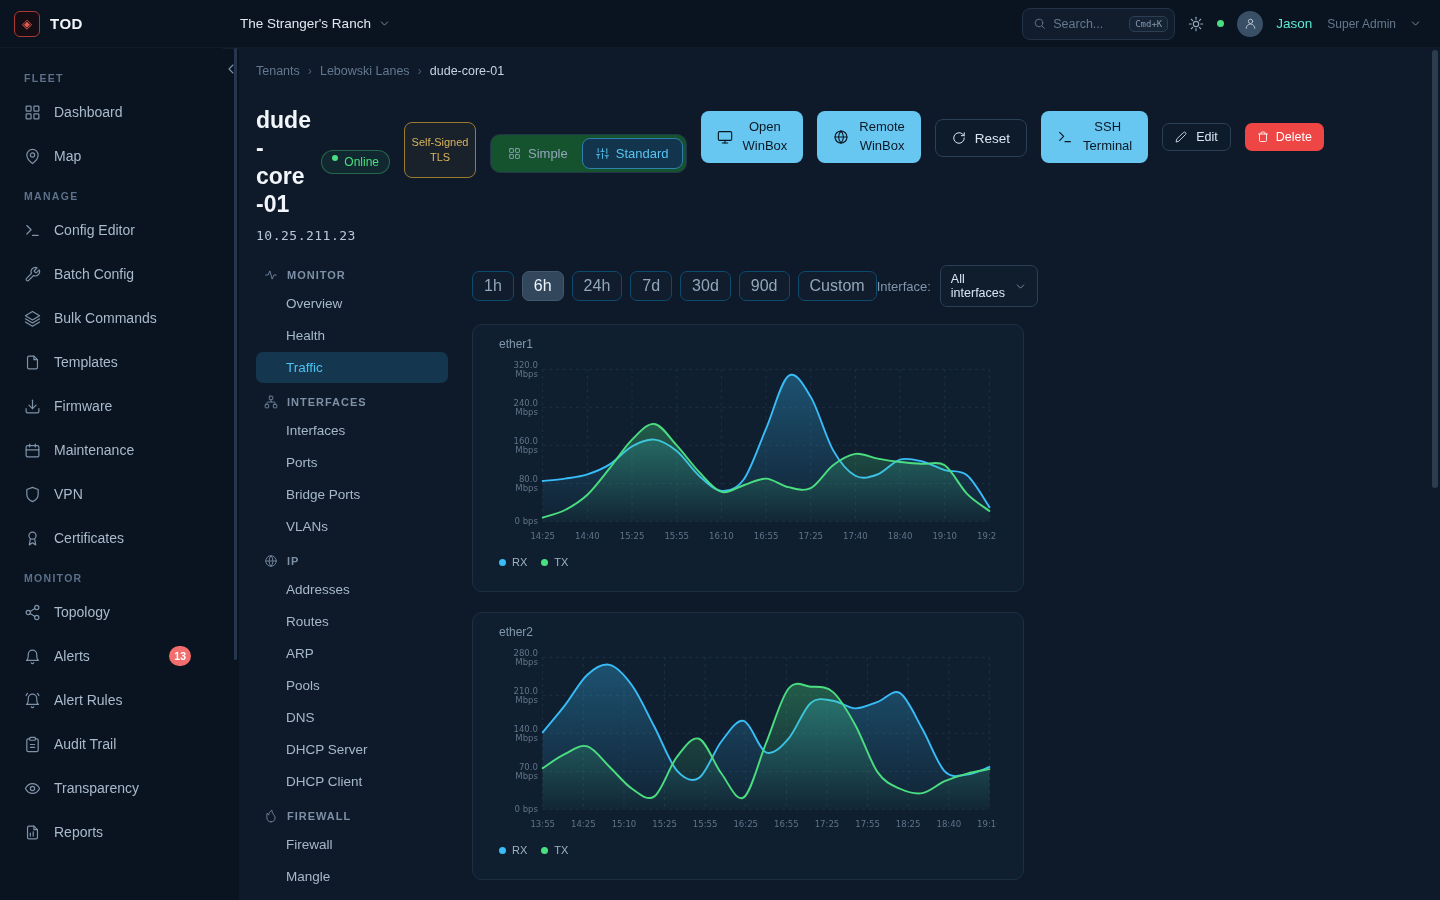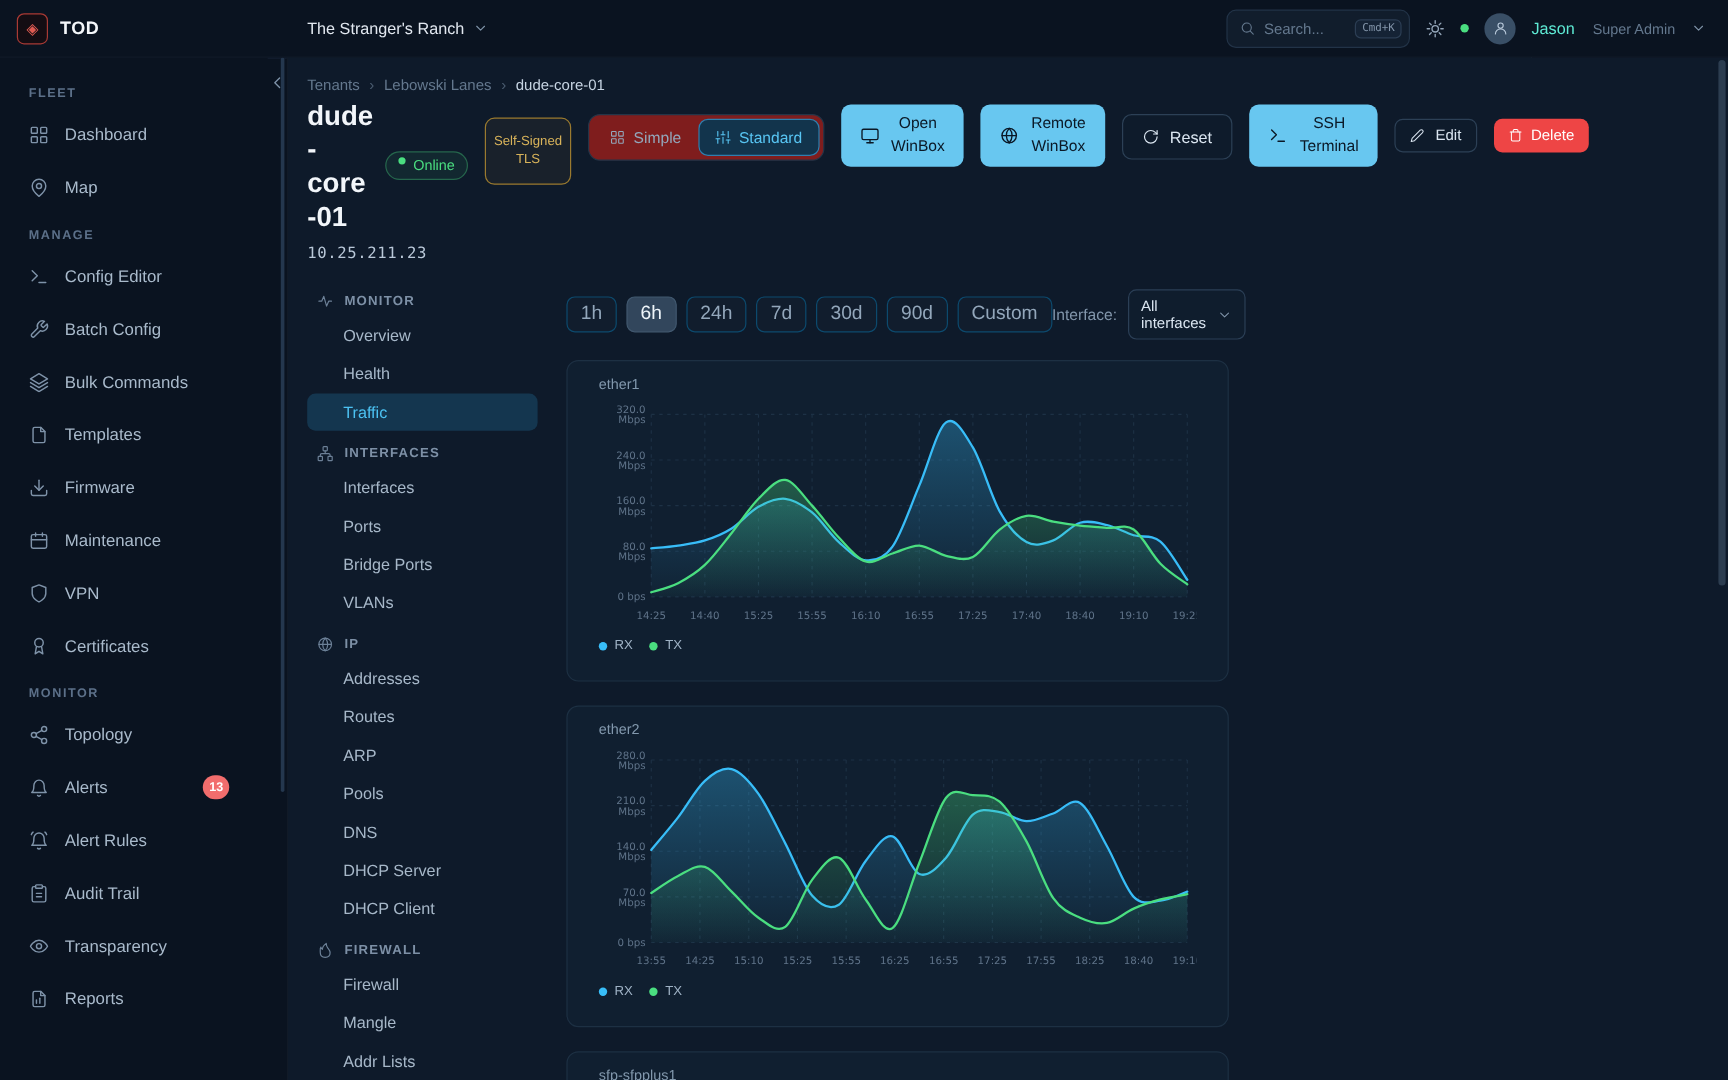--- a/index.html
+++ b/index.html
@@ -8,21 +8,21 @@
   button{font-family:inherit;cursor:pointer}
 
   
   .topbar{position:fixed;top:0;left:0;right:0;height:48px;background:#0a1320;
     display:flex;align-items:center;z-index:10;border-bottom:1px solid rgba(255,255,255,.03)}
   .brand{width:240px;display:flex;align-items:center;gap:10px;padding-left:14px}
   .logo{width:26px;height:26px;border:1.5px solid #a93a35;border-radius:6px;color:#e05b52;
     display:flex;align-items:center;justify-content:center;font-size:13px;background:#140d13}
   .logo::before{content:"◈"}
   .brand-name{font-size:15px;font-weight:700;color:#f4f7fa;letter-spacing:.5px}
-  .tenant{margin-left:16px;display:flex;align-items:center;gap:7px;font-size:13.5px;color:#e2e8f0;cursor:pointer}
+  .tenant{display:flex;align-items:center;gap:7px;font-size:13.5px;color:#e2e8f0;cursor:pointer}
   .top-right{margin-left:auto;display:flex;align-items:center;gap:13px;padding-right:18px}
   .search{width:153px;height:32px;background:#111d2c;border:1px solid #223347;border-radius:8px;
     display:flex;align-items:center;gap:7px;padding:0 6px 0 10px;color:#64788e;font-size:12.5px;cursor:text}
   .kbd{margin-left:auto;font-family:"DejaVu Sans Mono",monospace;font-size:9px;color:#8496ab;
     border:1px solid #2c3e54;border-radius:5px;padding:2px 5px;background:#152335}
   .icon-btn{background:none;border:none;color:#93a5b8;display:flex;align-items:center}
   .status-dot{width:7px;height:7px;border-radius:50%;background:#4ade80}
   .avatar{width:26px;height:26px;border-radius:50%;background:#394f66;color:#b9cadb;
     display:flex;align-items:center;justify-content:center}
   .user-name{font-size:13.5px;color:#5eead4}
@@ -48,39 +48,39 @@
   .nav-item{display:flex;align-items:center;gap:13px;height:44px;padding:0 24px;font-size:14px;color:#a9bacb;cursor:pointer}
   .nav-ic{width:17px;height:17px;display:inline-flex;color:#7e92a8;flex-shrink:0}
   .nav-ic svg{width:100%;height:100%}
   .nav-badge{margin-left:auto;margin-right:8px;background:#f26d6d;color:#fff;font-size:10.5px;font-weight:700;
     min-width:20px;height:20px;border-radius:10px;display:flex;align-items:center;justify-content:center;padding:0 5px}
   .sidebar-footer{height:40px;border-top:1px solid #141f30;display:flex;align-items:center;justify-content:center;color:#7e92a8;cursor:pointer}
   .side-scroll{position:absolute;right:2px;top:0;width:3px;height:612px;background:#24374e;border-radius:2px}
 
   
   .main{position:fixed;left:240px;top:48px;right:0;bottom:0;background:#0e1a2a;padding:16px 0 0 16px;overflow:hidden}
-  .breadcrumb{display:flex;gap:8px;align-items:center;font-size:12.5px;color:#64788e;margin-bottom:4px}
+  .breadcrumb{display:flex;gap:8px;align-items:center;font-size:12.5px;color:#64788e;margin-bottom:28px}
   .crumb{cursor:pointer}
   .crumb-last{color:#c6d4e2}
   .crumb-sep{color:#4a5c70}
 
   .header-row{display:flex;align-items:flex-start;gap:14px}
   .title-block{width:134px;flex-shrink:0}
   .title-wrap{display:flex;gap:10px;align-items:center}
   h1{font-size:23px;line-height:28px;font-weight:700;color:#f2f6fa;width:80px;word-break:break-word}
   .pill-online{display:inline-flex;align-items:flex-start;gap:6px;font-size:12px;color:#4ade80;
     border:1px solid rgba(74,222,128,.35);background:rgba(74,222,128,.08);border-radius:999px;padding:4px 10px;white-space:nowrap}
   .pill-online .dot{width:6px;height:6px;border-radius:50%;background:#4ade80}
   .device-ip{margin-top:10px;font-family:"DejaVu Sans Mono",monospace;font-size:13px;color:#b9c8d8;letter-spacing:.5px}
 
   .tls-badge{width:72px;min-height:56px;margin-top:16px;border:1px solid #9a7a2f;border-radius:8px;
     color:#d8b35a;font-size:11px;line-height:1.4;text-align:center;padding:7px 5px;
     background:rgba(200,160,60,.06);display:flex;align-items:center;justify-content:center}
 
-  .toggle{display:flex;background:#7f1d1d;border:1px solid #233548;border-radius:10px;padding:3px;margin-top:13px}
+  .toggle{display:flex;background:#14532d;border:1px solid #233548;border-radius:10px;padding:3px;margin-top:28px}
   .mode-btn{display:flex;gap:7px;align-items:center;font-size:13px;color:#93a7bb;
     padding:7px 13px;border-radius:8px;border:1px solid transparent;background:none}
   .mode-btn.active{background:#12344c;border-color:#2e7fae;color:#58c5f3}
 
   .btn-primary{background:#68c7f0;color:#0a1826;border:none;border-radius:8px;display:flex;align-items:center;
     gap:10px;padding:0 16px;font-size:13px;height:52px;margin-top:5px}
   .two-line{width:min-content;white-space:normal;text-align:center;line-height:1.45}
   .btn-outline{background:#0e1b2b;border:1px solid #2c4056;color:#dbe6f1;border-radius:8px;
     display:flex;align-items:center;gap:9px;padding:0 16px;font-size:13.5px;height:38px;margin-top:13px}
   .btn-sm{height:28px;padding:0 12px;font-size:12.5px;border-radius:7px;margin-top:17px}

